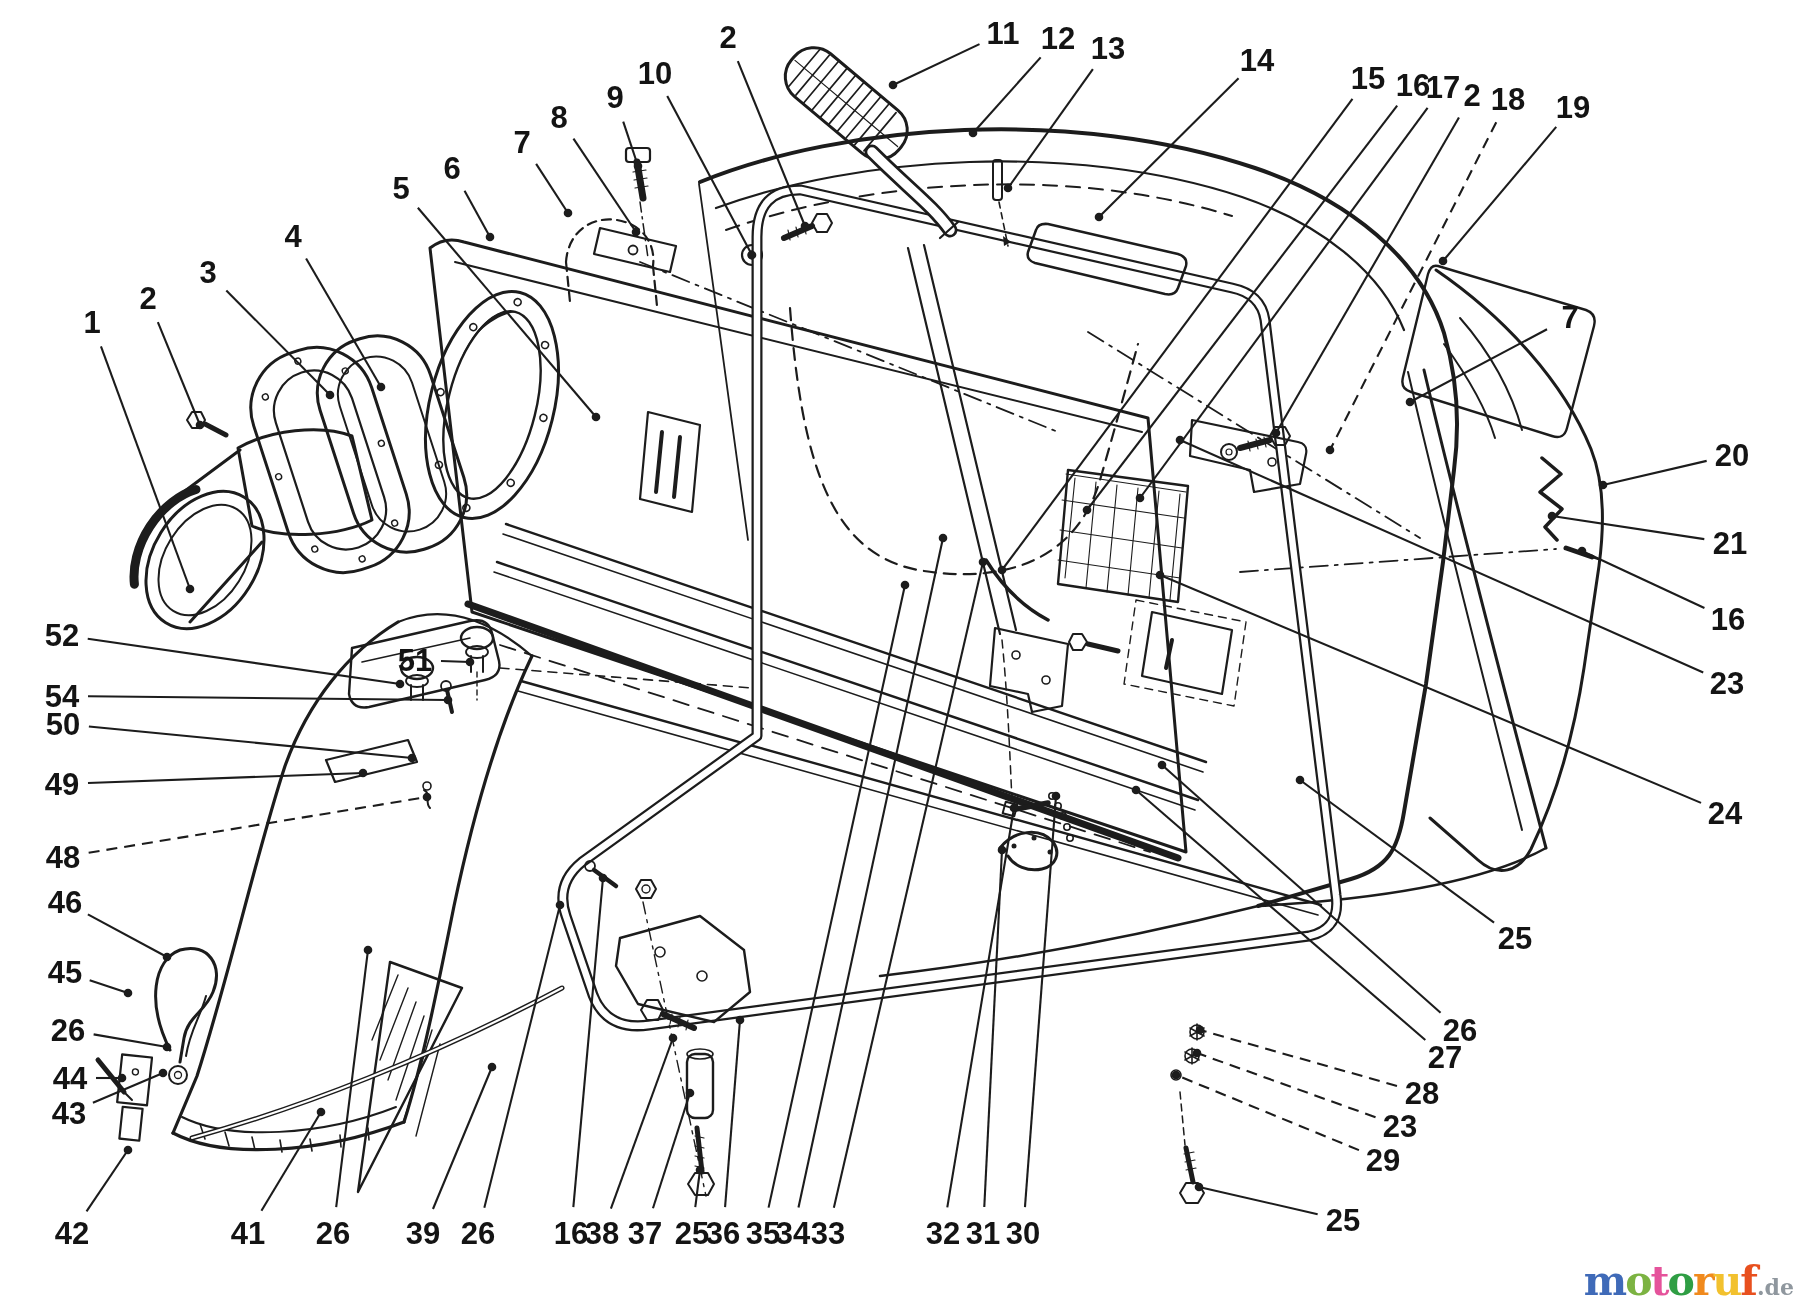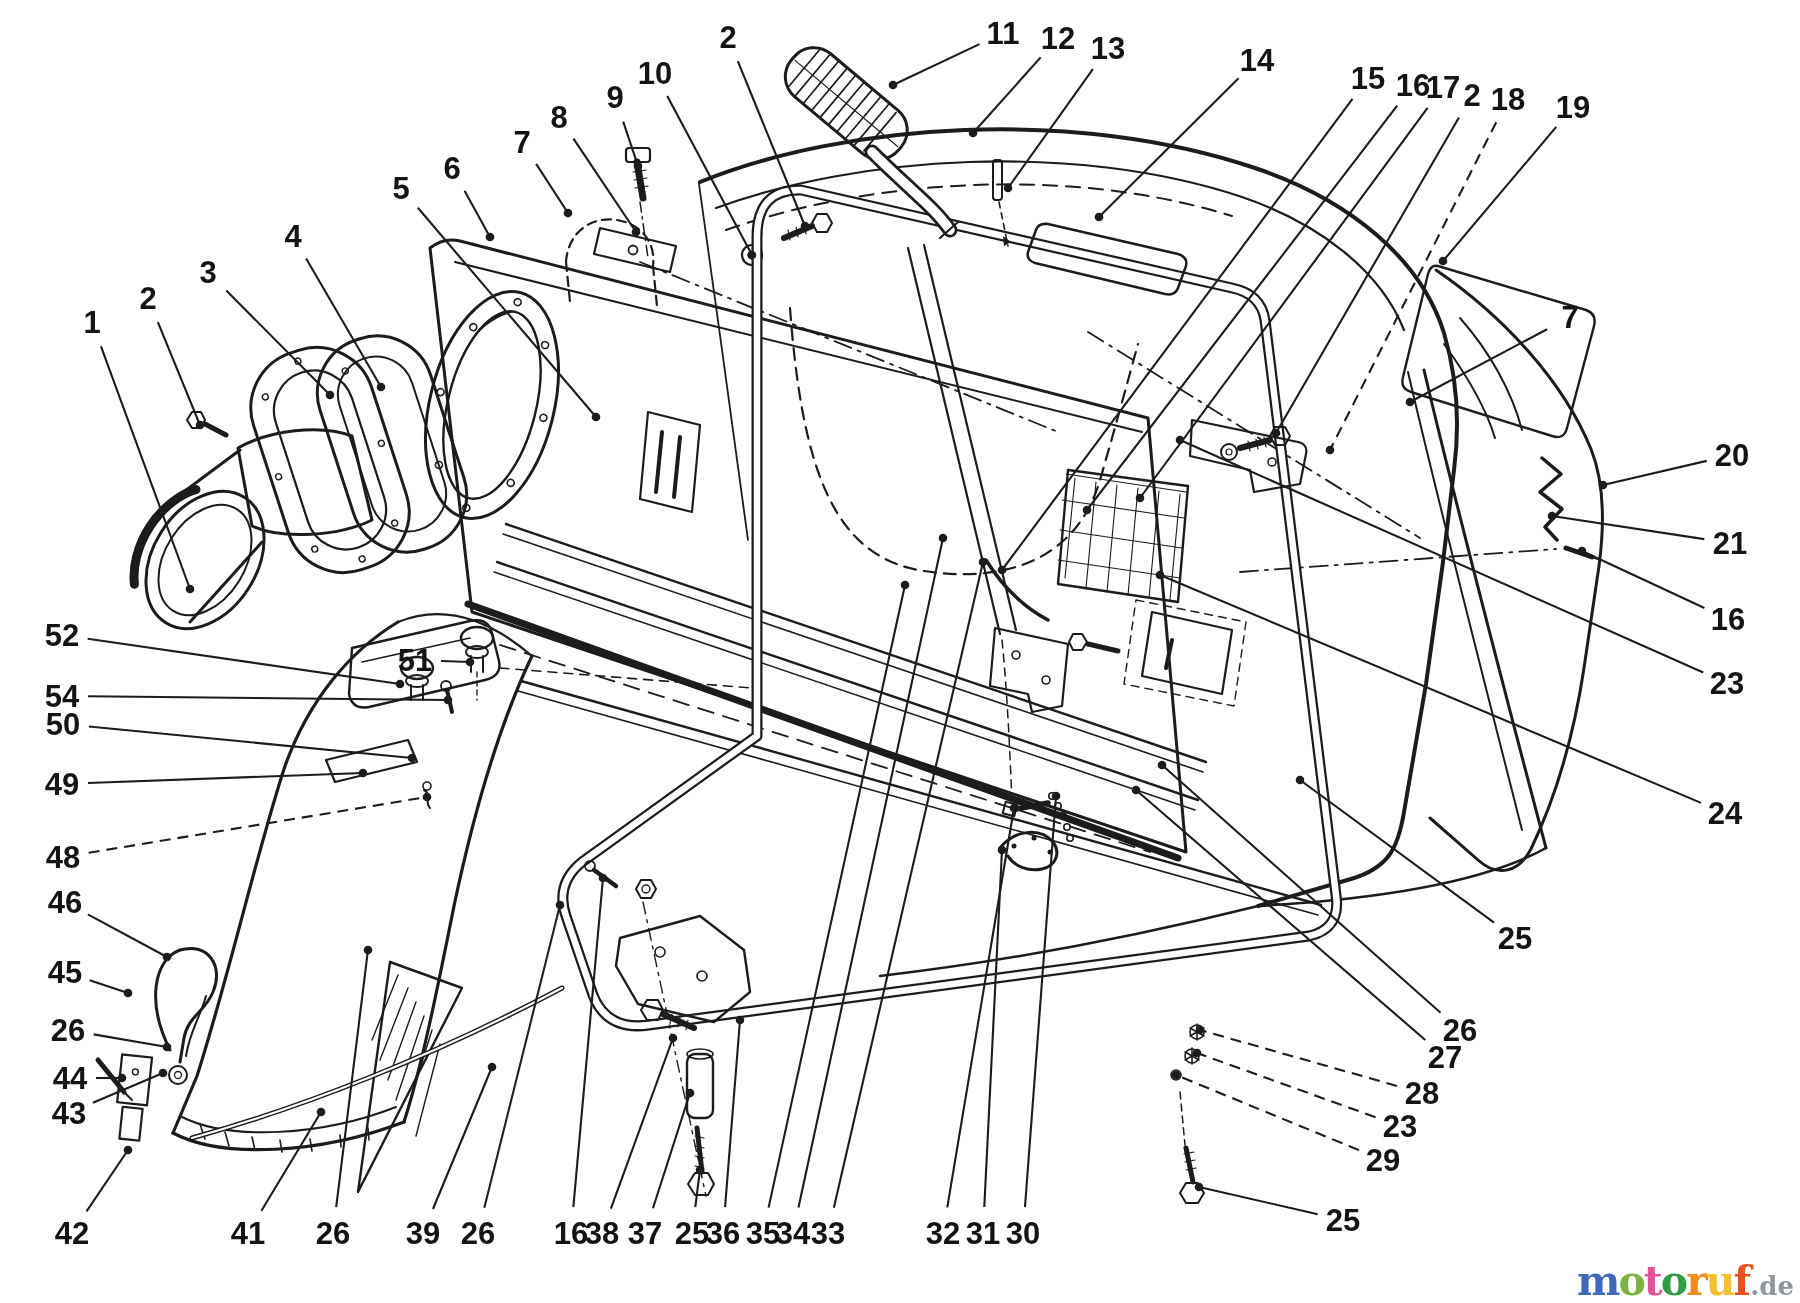--- a/index.html
+++ b/index.html
@@ -13,21 +13,21 @@
     font-family:"Liberation Sans",sans-serif;font-weight:700;font-size:31px;
     fill:#141414;text-anchor:middle;
   }
   .leader{stroke:#1c1c1c;stroke-width:2.1;fill:none}
   .leader.dash{stroke-dasharray:11 7}
   .leader-dot{fill:#1c1c1c}
   .site-logo{
     position:absolute;right:6px;bottom:1px;line-height:1;white-space:nowrap;
     font-family:"DejaVu Serif",serif;font-weight:700;font-size:41px;letter-spacing:-2px;
   }
-  .site-logo .logo-suffix{font-size:26px;letter-spacing:0;margin-left:1px;}
+  .site-logo .logo-suffix{font-size:22px;letter-spacing:0;margin-left:1px;}
 </style>
 </head>
 <body>
 
 <div id="stage">
 <svg width="1800" height="1303" viewBox="0 0 1800 1303" xmlns="http://www.w3.org/2000/svg">
 
   <g stroke="#1c1c1c" fill="none" stroke-linecap="round" stroke-linejoin="round">
     <path stroke-width="4" d="M 700,182 C 845,123 1075,107 1255,168 C 1350,200 1421,259 1444,333 C 1457,377 1460,424 1454,470 L 1443,562 L 1426,684 L 1404,812 C 1398,849 1388,868 1351,879 L 1258,906"></path>
     <path stroke-width="2.2" d="M 716,208 C 858,156 1074,141 1242,197 C 1321,224 1381,272 1404,330"></path>

